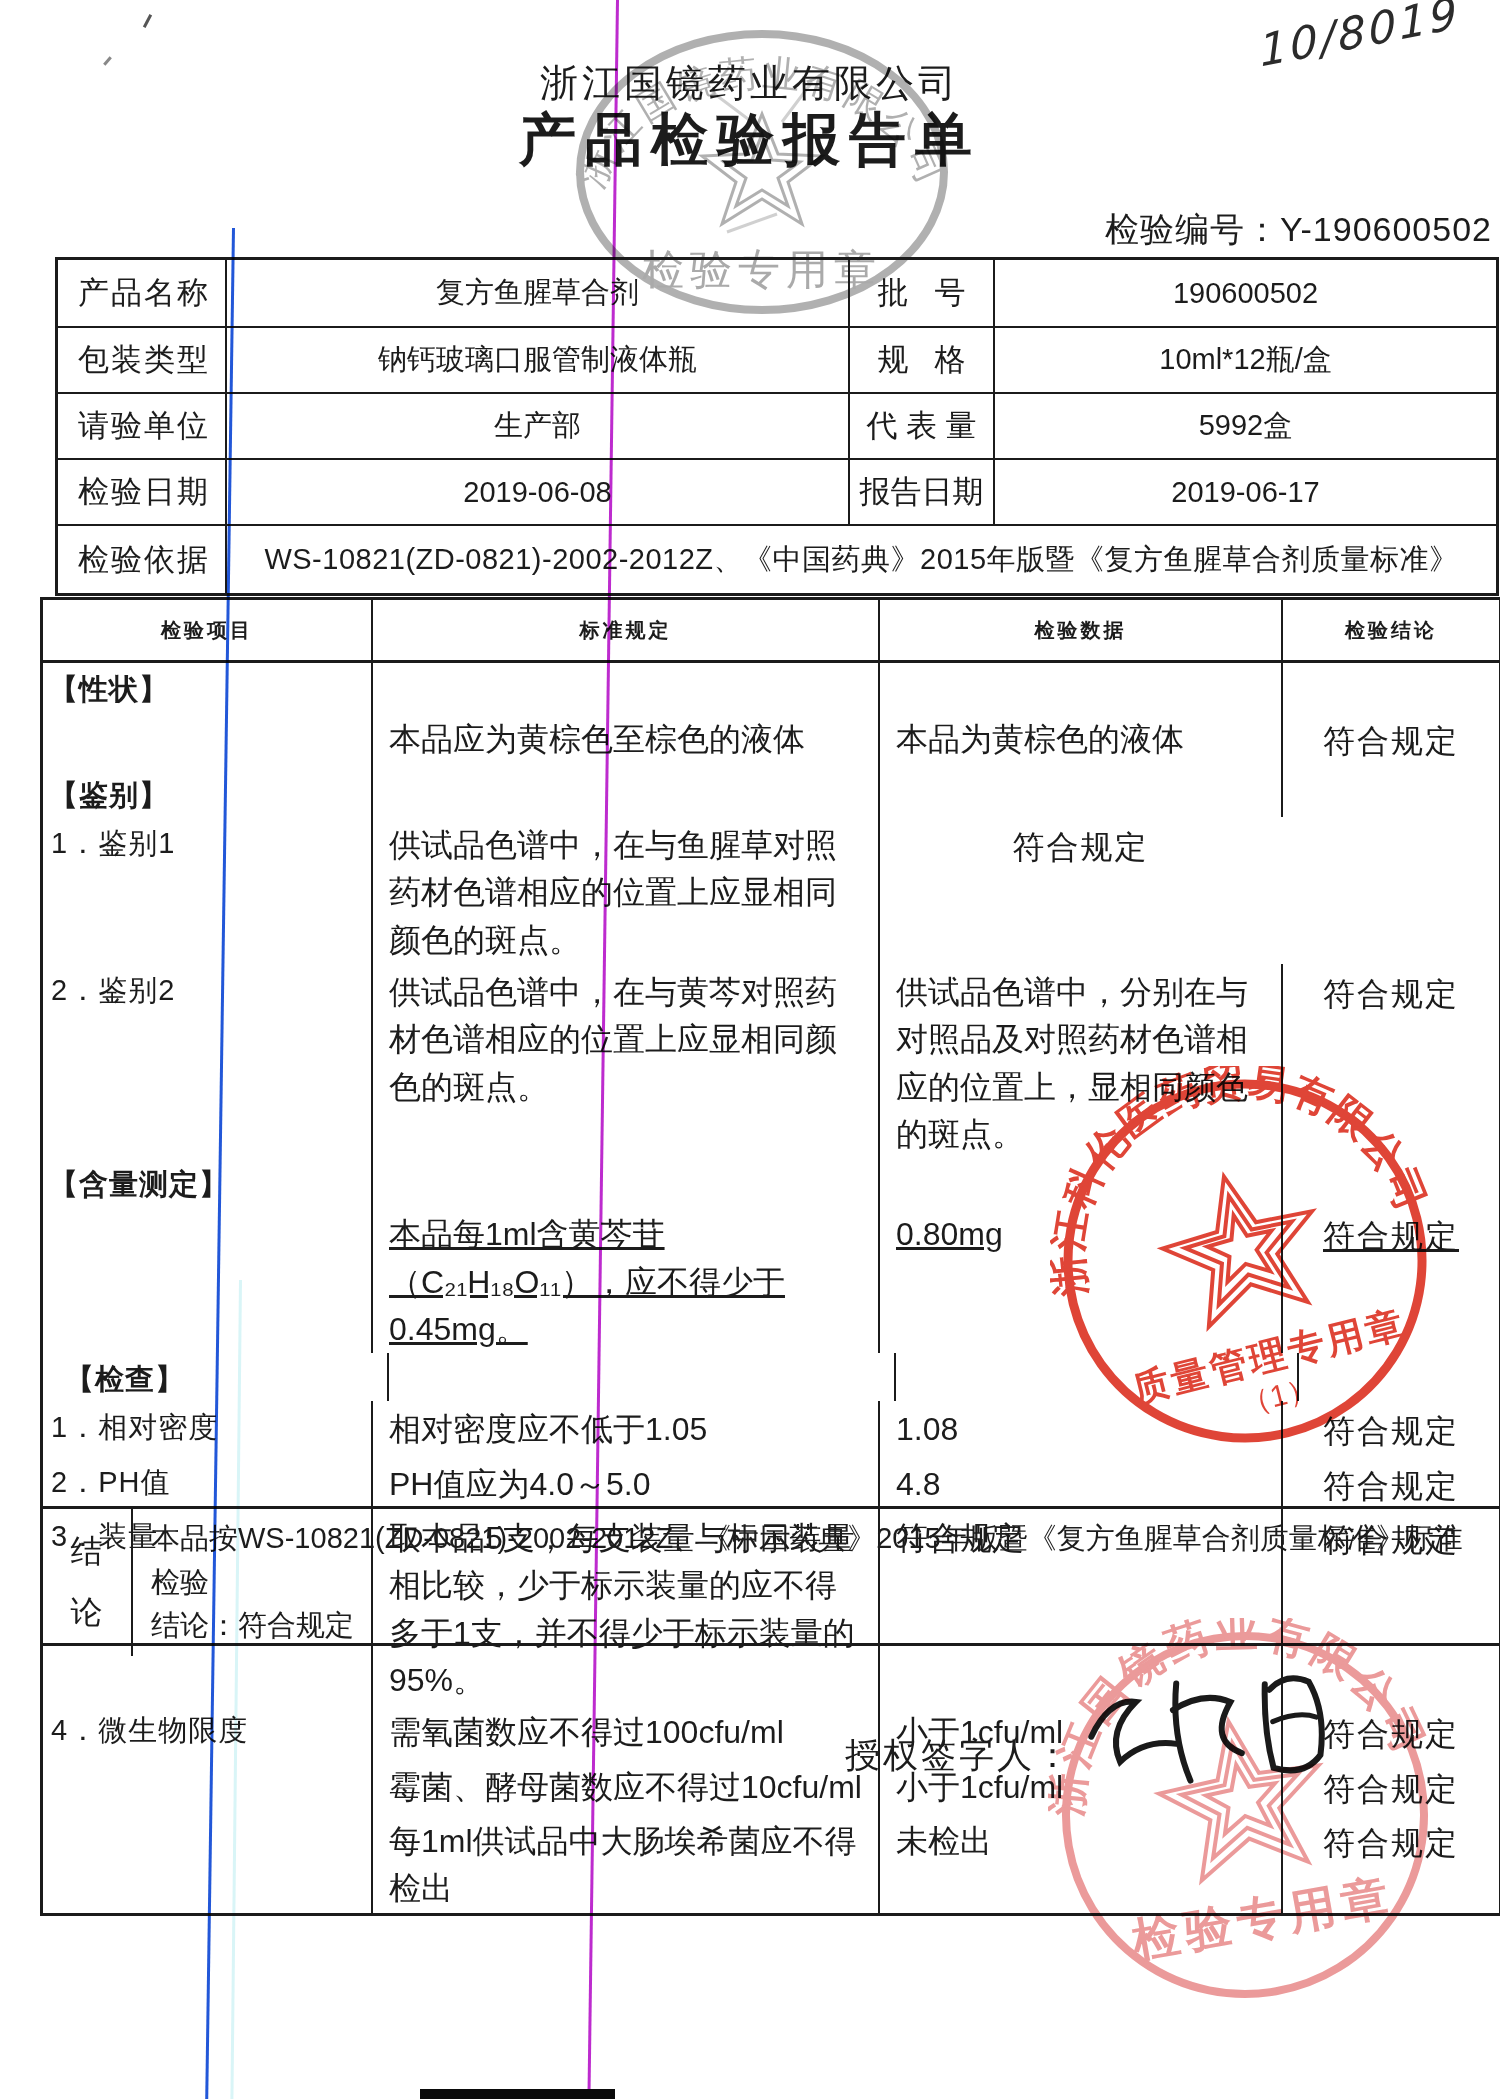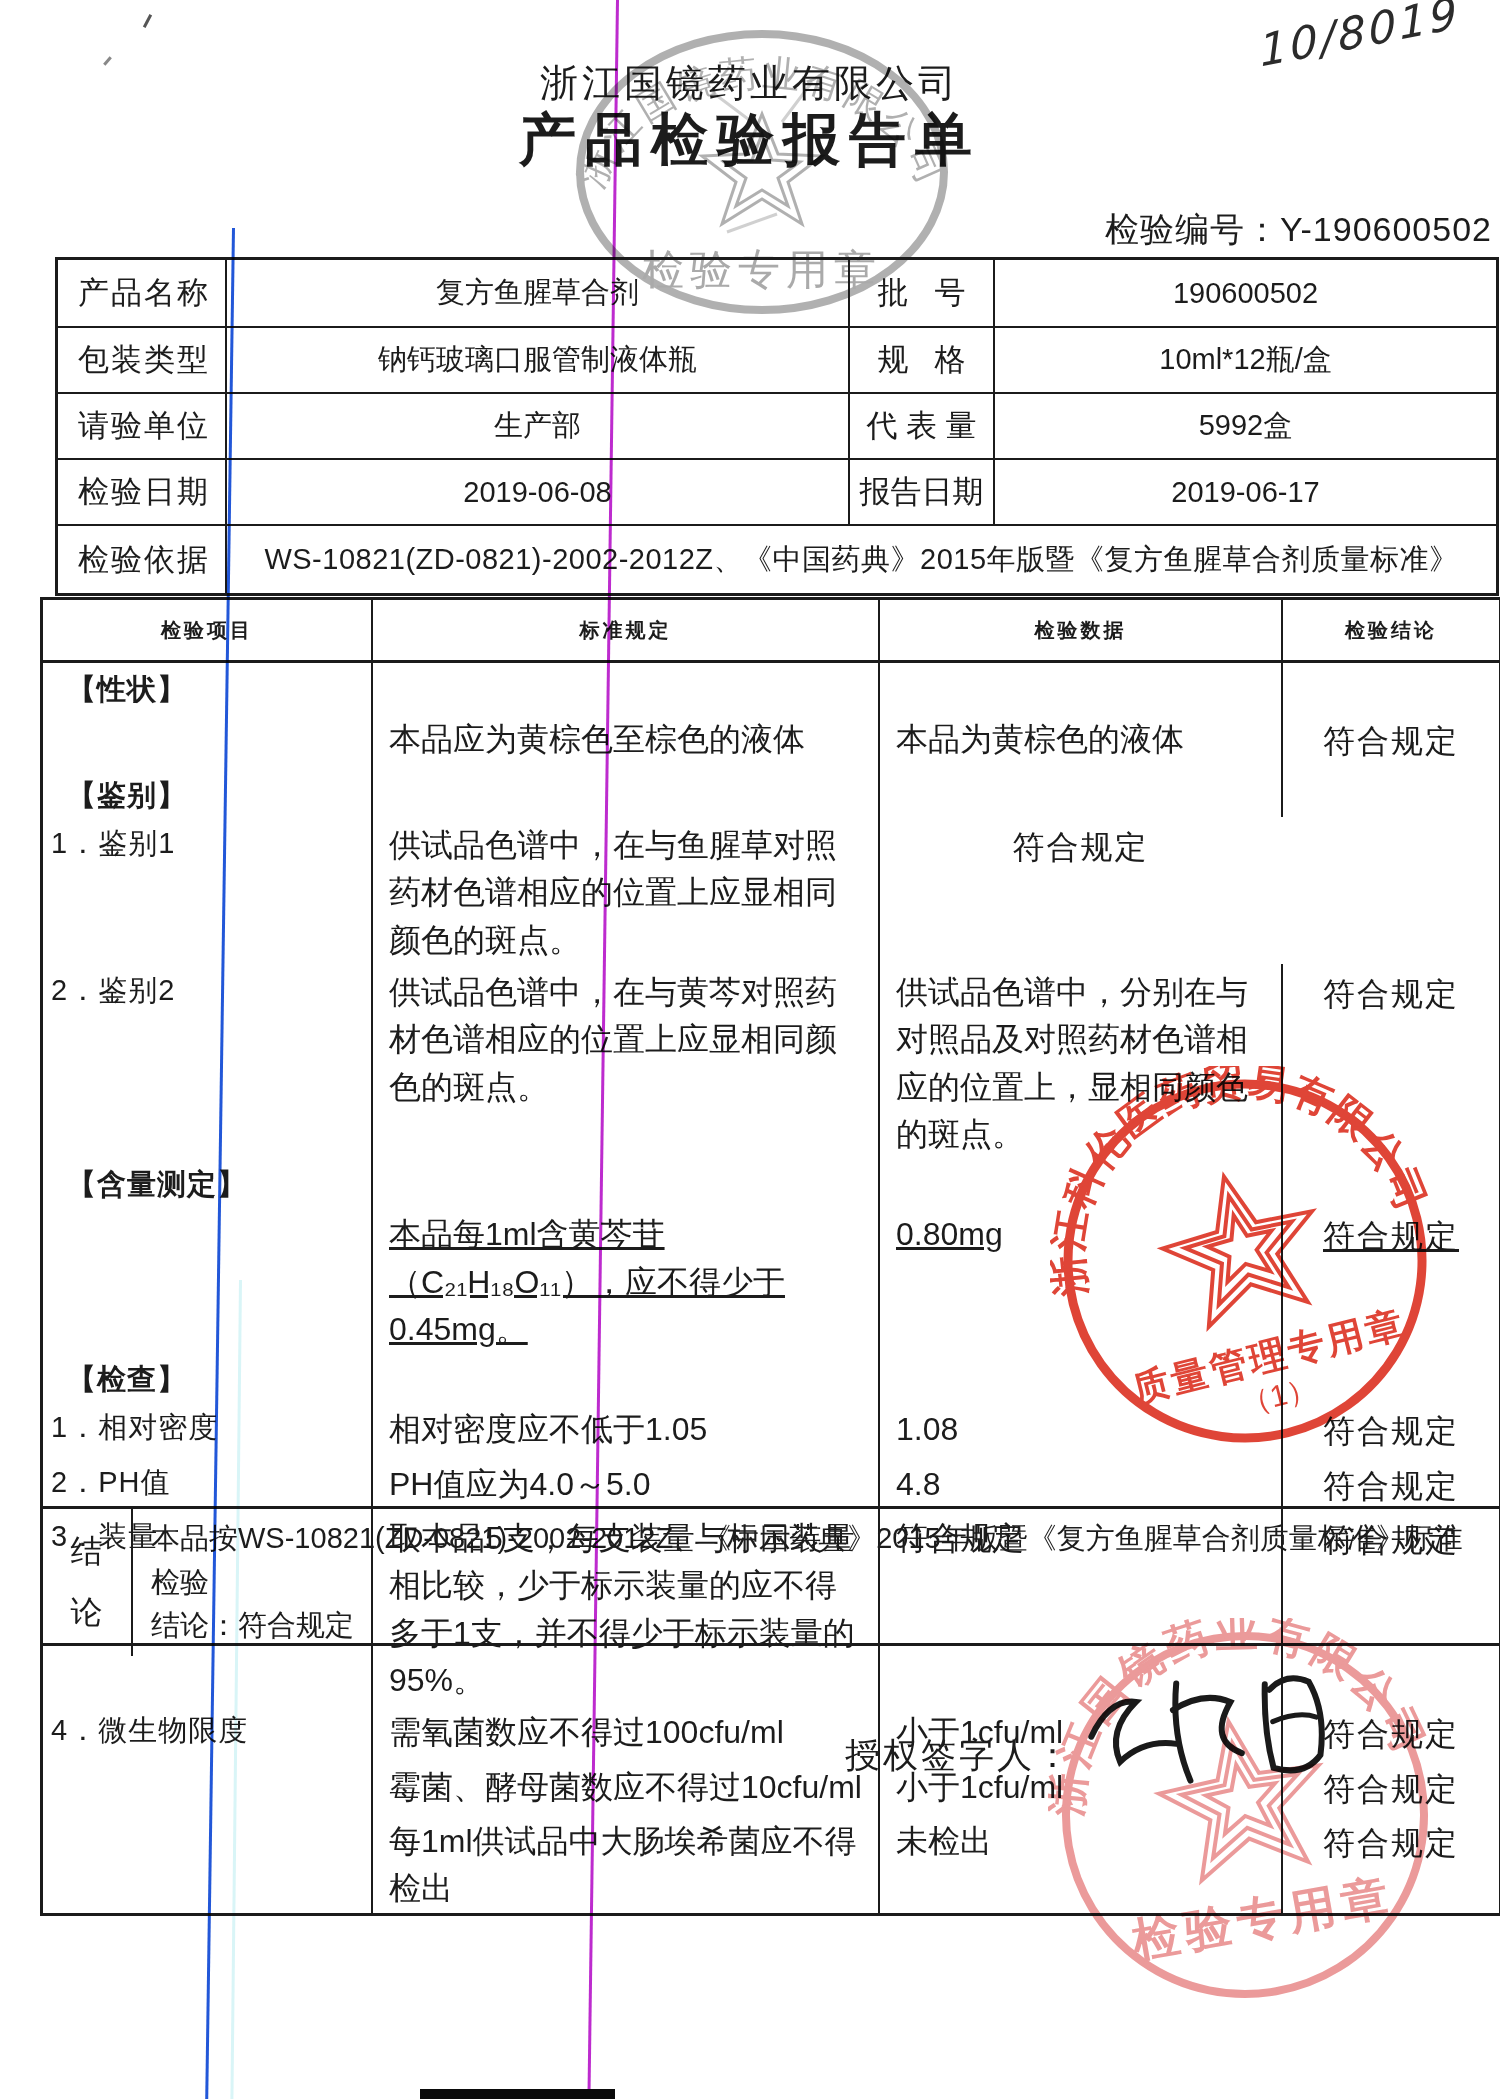--- a/index.html
+++ b/index.html
@@ -48,21 +48,21 @@
     border-bottom:3px solid #1b1b1b;}
   .t2 .hcell{display:flex;align-items:center;justify-content:center;font-weight:bold;
     font-size:20px;letter-spacing:3px;border-left:2.5px solid #1b1b1b;font-family:Liberation Mono, monospace;}
   .t2 .hcell.nl{border-left:none;}
   .t2 .brow{display:grid;grid-template-columns:328px 507px 403px 218px;}
   .t2 .bcell{border-left:2.5px solid #1b1b1b;font-size:32px;line-height:1.48;
     padding:5px 16px 0 16px;}
   .t2 .bcell.nl{border-left:none;}
   .t2 .icell{font-size:29px;padding-left:8px;letter-spacing:1px;}
   .t2 .icell.num{}
-  .t2 .icell.sect{font-weight:bold;padding-left:24px;}
+  .t2 .icell.sect{font-weight:bold;padding-left:6px;}
   .t2 .rcell{text-align:center;padding-top:7px;letter-spacing:2px;}
 
   .t3{position:absolute;left:40px;top:1506px;width:1456px;height:134px;z-index:6;
     border:3px solid #1b1b1b;display:grid;grid-template-columns:90px 1fr;}
   .t3 .lcell{border-right:2.5px solid #1b1b1b;display:flex;align-items:center;
     justify-content:center;font-size:32px;white-space:pre-line;text-align:center;
     line-height:1.9;letter-spacing:1px;}
   .t3 .ccell{padding:8px 18px;font-size:29px;line-height:1.5;white-space:pre-line;}
 
   
@@ -171,21 +171,21 @@
           <div class="bcell"></div>
           <div class="bcell"></div>
           <div class="bcell rcell"></div>
         </div>
         <div class="brow" style="min-height: 88px; text-decoration: underline;">
           <div class="bcell icell nl"></div>
           <div class="bcell">本品每1ml含黄芩苷（C₂₁H₁₈O₁₁），应不得少于0.45mg。</div>
           <div class="bcell">0.80mg</div>
           <div class="bcell rcell">符合规定</div>
         </div>
-        <div class="brow" style="min-height: 32px;">
+        <div class="brow" style="min-height: 32px; margin-left: 16px;">
           <div class="bcell icell nl sect">【检查】</div>
           <div class="bcell"></div>
           <div class="bcell"></div>
           <div class="bcell rcell"></div>
         </div>
         <div class="brow" style="min-height: 40px;">
           <div class="bcell icell nl num">1．相对密度</div>
           <div class="bcell">相对密度应不低于1.05</div>
           <div class="bcell">1.08</div>
           <div class="bcell rcell">符合规定</div>

